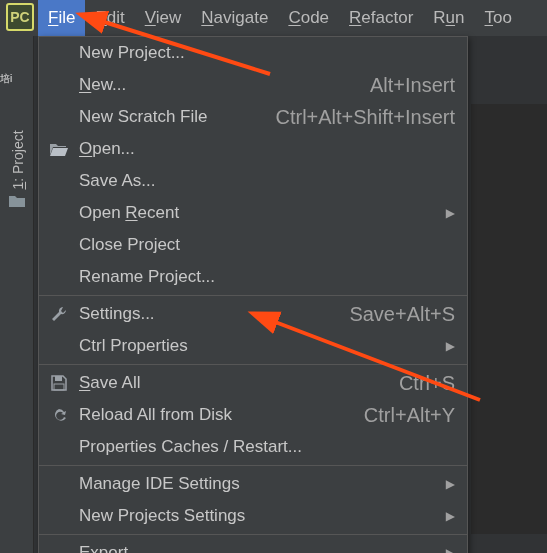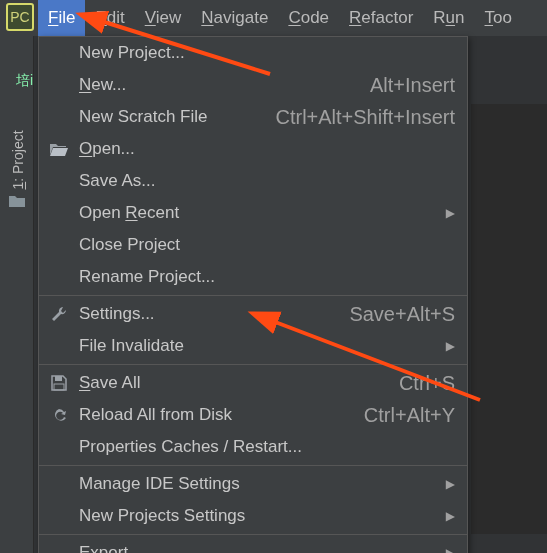--- a/index.html
+++ b/index.html
@@ -1,28 +1,28 @@
 <!DOCTYPE html>
 <html><head>
 <meta charset="utf-8">
 <style>
 * { margin:0; padding:0; box-sizing:border-box; font-family:"Segoe UI",Arial,sans-serif; }
 body { width:547px; height:553px; background:#3c3f41; overflow:hidden; position:relative; }
 
 .app { position:relative; width:100%; height:100%; }
 
-.app-icon { position:absolute; top:3px; left:6px; width:28px; height:28px; background:#3e4b2f; border:2px solid #d6d96a; border-radius:3px; display:flex; align-items:center; justify-content:center; color:#cfd27a; font-size:14px; font-weight:normal; }
+.app-icon { position:absolute; top:3px; left:6px; width:28px; height:28px; background:#3e4b2f; border:2px solid #d6d96a; border-radius:3px; display:flex; align-items:center; justify-content:center; color:#cfd27a; font-size:14px; font-weight:bold; }
 
 .menubar { position:absolute; top:0; left:38px; right:12px; height:36px; background:#3c3f41; display:flex; align-items:center; }
 .menu-top { color:#bababa; padding:0 10px; height:36px; display:flex; align-items:center; font-size:17px; cursor:default; }
 .menu-top.selected { background:#4a78c7; color:#ffffff; }
 .mn { text-decoration:underline; text-underline-offset:2px; }
 
 .sidebar { position:absolute; top:36px; left:0; width:34px; bottom:0; background:#3c3f41; border-right:1px solid #2b2b2b; }
-.sidebar-txt { color:#86efac; font-size:14px; position:absolute; top:36px; left:16px; white-space:nowrap; }
+.sidebar-txt { color:#e5e5e5; font-size:10px; position:absolute; top:36px; left:0; white-space:nowrap; }
 .sidebar .proj { position:absolute; top:70px; left:0; width:34px; height:120px; color:#bababa; }
 .proj-tab { position:absolute; top:46px; left:-30px; transform:rotate(-90deg); font-size:14px; white-space:nowrap; width:96px; text-align:center; }
 .proj-icon { position:absolute; top:88px; left:8px; width:18px; height:14px; }
 
 .dropdown { position:absolute; top:36px; left:38px; width:430px; background:#3c3f41; border:1px solid #565656; box-shadow:2px 2px 6px rgba(0,0,0,0.4); }
 .menu-item { display:flex; align-items:center; height:32px; padding:0 12px 0 40px; color:#c8c8c8; font-size:17px; position:relative; }
 .menu-item .lbl { flex:1; }
 .menu-item .sc { color:#a0a0a0; font-size:20px; }
 .menu-item .arrow { color:#a0a0a0; font-size:12px; }
 .menu-item .mi-icon { position:absolute; left:10px; top:50%; transform:translateY(-50%); width:20px; height:20px; display:flex; align-items:center; justify-content:center; }
@@ -122,21 +122,21 @@
     <div class="menu-item">
       <span class="mi-icon">
           <svg width="18" height="18" viewBox="0 0 18 18">
             <path d="M13 2a4 4 0 0 0-4 5L2 14l2 2 7-7a4 4 0 0 0 5-4l-3 3-2-2z" fill="#9aa0a6"></path>
           </svg>
         </span>
       <span class="lbl">Settings...</span>
         <span class="sc">Save+Alt+S</span>
     </div>
     <div class="menu-item">
-        <span class="lbl">File Invalidate</span>
+        <span class="lbl">Ctrl Properties</span>
         <span class="arrow">▶</span>
       </div>
     <div class="sep"></div>
     <div class="menu-item">
       <span class="mi-icon">
           <svg width="16" height="16" viewBox="0 0 16 16">
             <path d="M1 1h11l3 3v11H1z" fill="none" stroke="#9aa0a6" stroke-width="1.5"></path>
             <rect x="4" y="1" width="7" height="5" fill="#9aa0a6"></rect>
             <rect x="3" y="9" width="10" height="6" fill="none" stroke="#9aa0a6"></rect>
           </svg>

